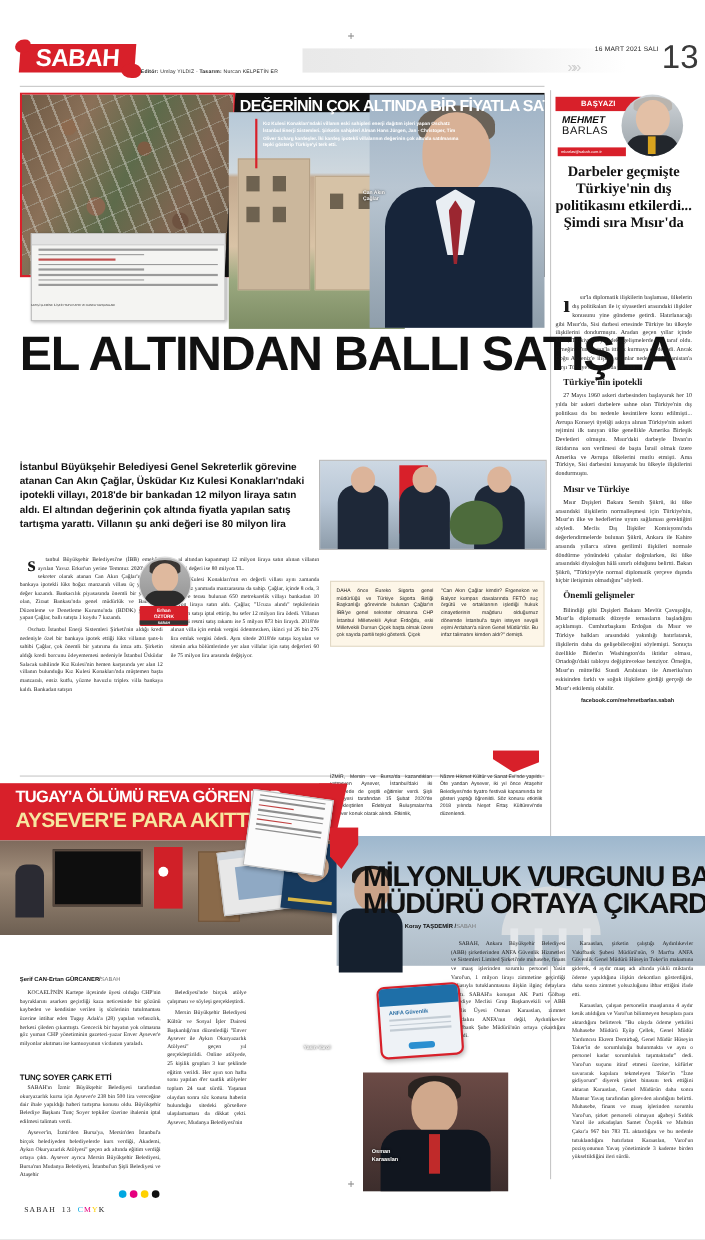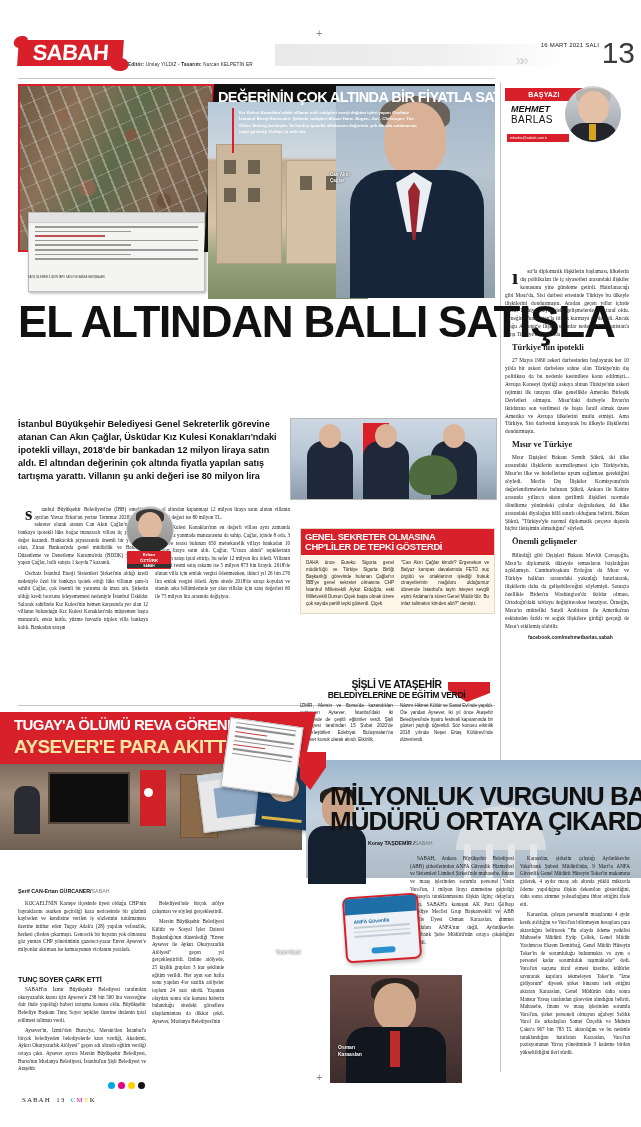--- a/index.html
+++ b/index.html
@@ -322,35 +322,27 @@
     <div class="h"></div>
     <div class="bd"></div>
   </div>
   <div class="badge" style="left:127px;top:551px;">
     <span style="white-space:pre-line;">Erhan
 ÖZTÜRK</span>
     <i class="s" style="font-style:normal;">SABAH</i>
   </div>
 
   <div class="redbox">
-    <div class="hd">
-      <div>GENEL SEKRETER OLMASINA</div>
-      <div>CHP'LİLER DE TEPKİ GÖSTERDİ</div>
-    </div>
     <div class="cols">
       <div>DAHA önce Eureko Sigorta genel müdürlüğü ve Türkiye Sigorta Birliği Başkanlığı görevinde bulunan Çağlar'ın İBB'ye genel sekreter olmasına CHP İstanbul Milletvekili Aykut Erdoğdu, eski Milletvekili Dursun Çiçek başta olmak üzere çok sayıda partili tepki gösterdi. Çiçek</div>
       <div>"Can Akın Çağlar kimdir? Ergenekon ve Balyoz kumpas davalarında FETÖ suç örgütü ve ortaklarının işlediği hukuk cinayetlerinin mağduru olduğumuz dönemde İstanbul'a tayin isteyen sevgili eşimi Ardahan'a süren Genel Müdür'dür. Bu infaz talimatını kimden aldı?" demişti.</div>
     </div>
   </div>
 
   <div class="redswoosh"></div>
-  <div class="sislihead">
-    <div>ŞİŞLİ VE ATAŞEHİR</div>
-    <div style="font-size:8.6px;">BELEDİYELERİNE DE EĞİTİM VERDİ</div>
-  </div>
   <div class="sislitext">
     <div>İZMİR, Mersin ve Bursa'da kazandıkları yetmeyen Aysever, İstanbul'daki iki belediyede de çeşitli eğitimler verdi. Şişli Belediyesi tarafından 15 Şubat 2020'de gerçekleştirilen Edebiyat Buluşmaları'na Aysever konuk olarak alındı. Etkinlik,</div>
     <div>Nâzım Hikmet Kültür ve Sanat Evi'nde yapıldı. Öte yandan Aysever, iki yıl önce Ataşehir Belediyesi'nde tiyatro festivali kapsamında bir gösteri yaptığı öğrenildi. Söz konusu etkinlik 2018 yılında Neşet Ertaş Kültürevi'nde düzenlendi.</div>
   </div>
 
   <div class="tugay">
     <div class="l1">TUGAY'A ÖLÜMÜ REVA GÖRENLER</div>
     <div class="l2">AYSEVER'E PARA AKITTI</div>
   </div>
 
@@ -457,20 +449,21 @@
     <div class="byz-mail">
       <span>mbarlas@sabah.com.tr</span>
     </div>
   </div>
   <div class="byz-photo">
     <div class="hr"></div>
     <div class="h"></div>
     <div class="bd"></div>
     <div class="ti"></div>
   </div>
+  <div class="byz-head">Darbeler geçmişte Türkiye'nin dış politikasını etkilerdi... Şimdi sıra Mısır'da</div>
 
   <div class="byz-body">
     <p class="first">ısır'la diplomatik ilişkilerin başlaması, ülkelerin dış politikaları ile iç siyasetleri arasındaki ilişkiler konusunu yine gündeme getirdi. Hatırlanacağı gibi Mısır'da, Sisi darbesi ertesinde Türkiye bu ülkeyle ilişkilerini dondurmuştu. Aradan geçen yıllar içinde Mısır, Türkiye aleyhindeki gelişmelerde hep taraf oldu. Örneğin, Yunanistan'la ittifak kurmaya da denedi. Ancak Doğu Akdeniz'e ilişkin sorunlar nedeniyle Yunanistan'a karşı Türkiye'nin yanında yer aldı.</p>
     <p class="byz-sub">Türkiye'nin ipotekli</p>
     <p>27 Mayıs 1960 askeri darbesinden başlayarak her 10 yılda bir askeri darbelere sahne olan Türkiye'nin dış politikası da bu nedenle kesintilere konu edilmişti... Avrupa Konseyi üyeliği askıya alınan Türkiye'nin askeri rejimini ilk tanıyan ülke genellikle Amerika Birleşik Devletleri olmuştu. Mısır'daki darbeyle İhvan'ın iktidarına son verilmesi de başta İsrail olmak üzere Amerika ve Avrupa ülkelerini mutlu etmişti. Ama Türkiye, Sisi darbesini kınayarak bu ülkeyle ilişkilerini dondurmuştu.</p>
     <p class="byz-sub">Mısır ve Türkiye</p>
     <p>Mısır Dışişleri Bakanı Semih Şükrü, iki ülke arasındaki ilişkilerin normalleşmesi için Türkiye'nin, Mısır'ın ilke ve hedeflerine uyum sağlaması gerektiğini söyledi. Meclis Dış İlişkiler Komisyonu'nda değerlendirmelerde bulunan Şükrü, Ankara ile Kahire arasında yıllarca süren gerilimli ilişkileri normale döndürme yönündeki çabalar doğrularken, iki ülke arasındaki diyaloğun hâlâ sınırlı olduğunu belirtti. Bakan Şükrü, "Türkiye'yle normal diplomatik çerçeve dışında hiçbir iletişimin olmadığını" söyledi.</p>
     <p class="byz-sub">Önemli gelişmeler</p>
     <p>Bilindiği gibi Dışişleri Bakanı Mevlüt Çavuşoğlu, Mısır'la diplomatik düzeyde temasların başladığını açıklamıştı. Cumhurbaşkanı Erdoğan da Mısır ve Türkiye halkları arasındaki yakınlığı hatırlatarak, ilişkilerin daha da gelişebileceğini söylemişti. Sonuçta özellikle Biden'ın Washington'da iktidar olması, Ortadoğu'daki tabloyu değiştirecekse benziyor. Örneğin, Mısır'ın müttefiki Suudi Arabistan ile Amerika'nın eskisinden farklı ve soğuk ilişkilere girdiği gerçeği de Mısır'ı etkilemiş olabilir.</p>
     <p class="byz-fb">facebook.com/mehmetbarlas.sabah</p>

